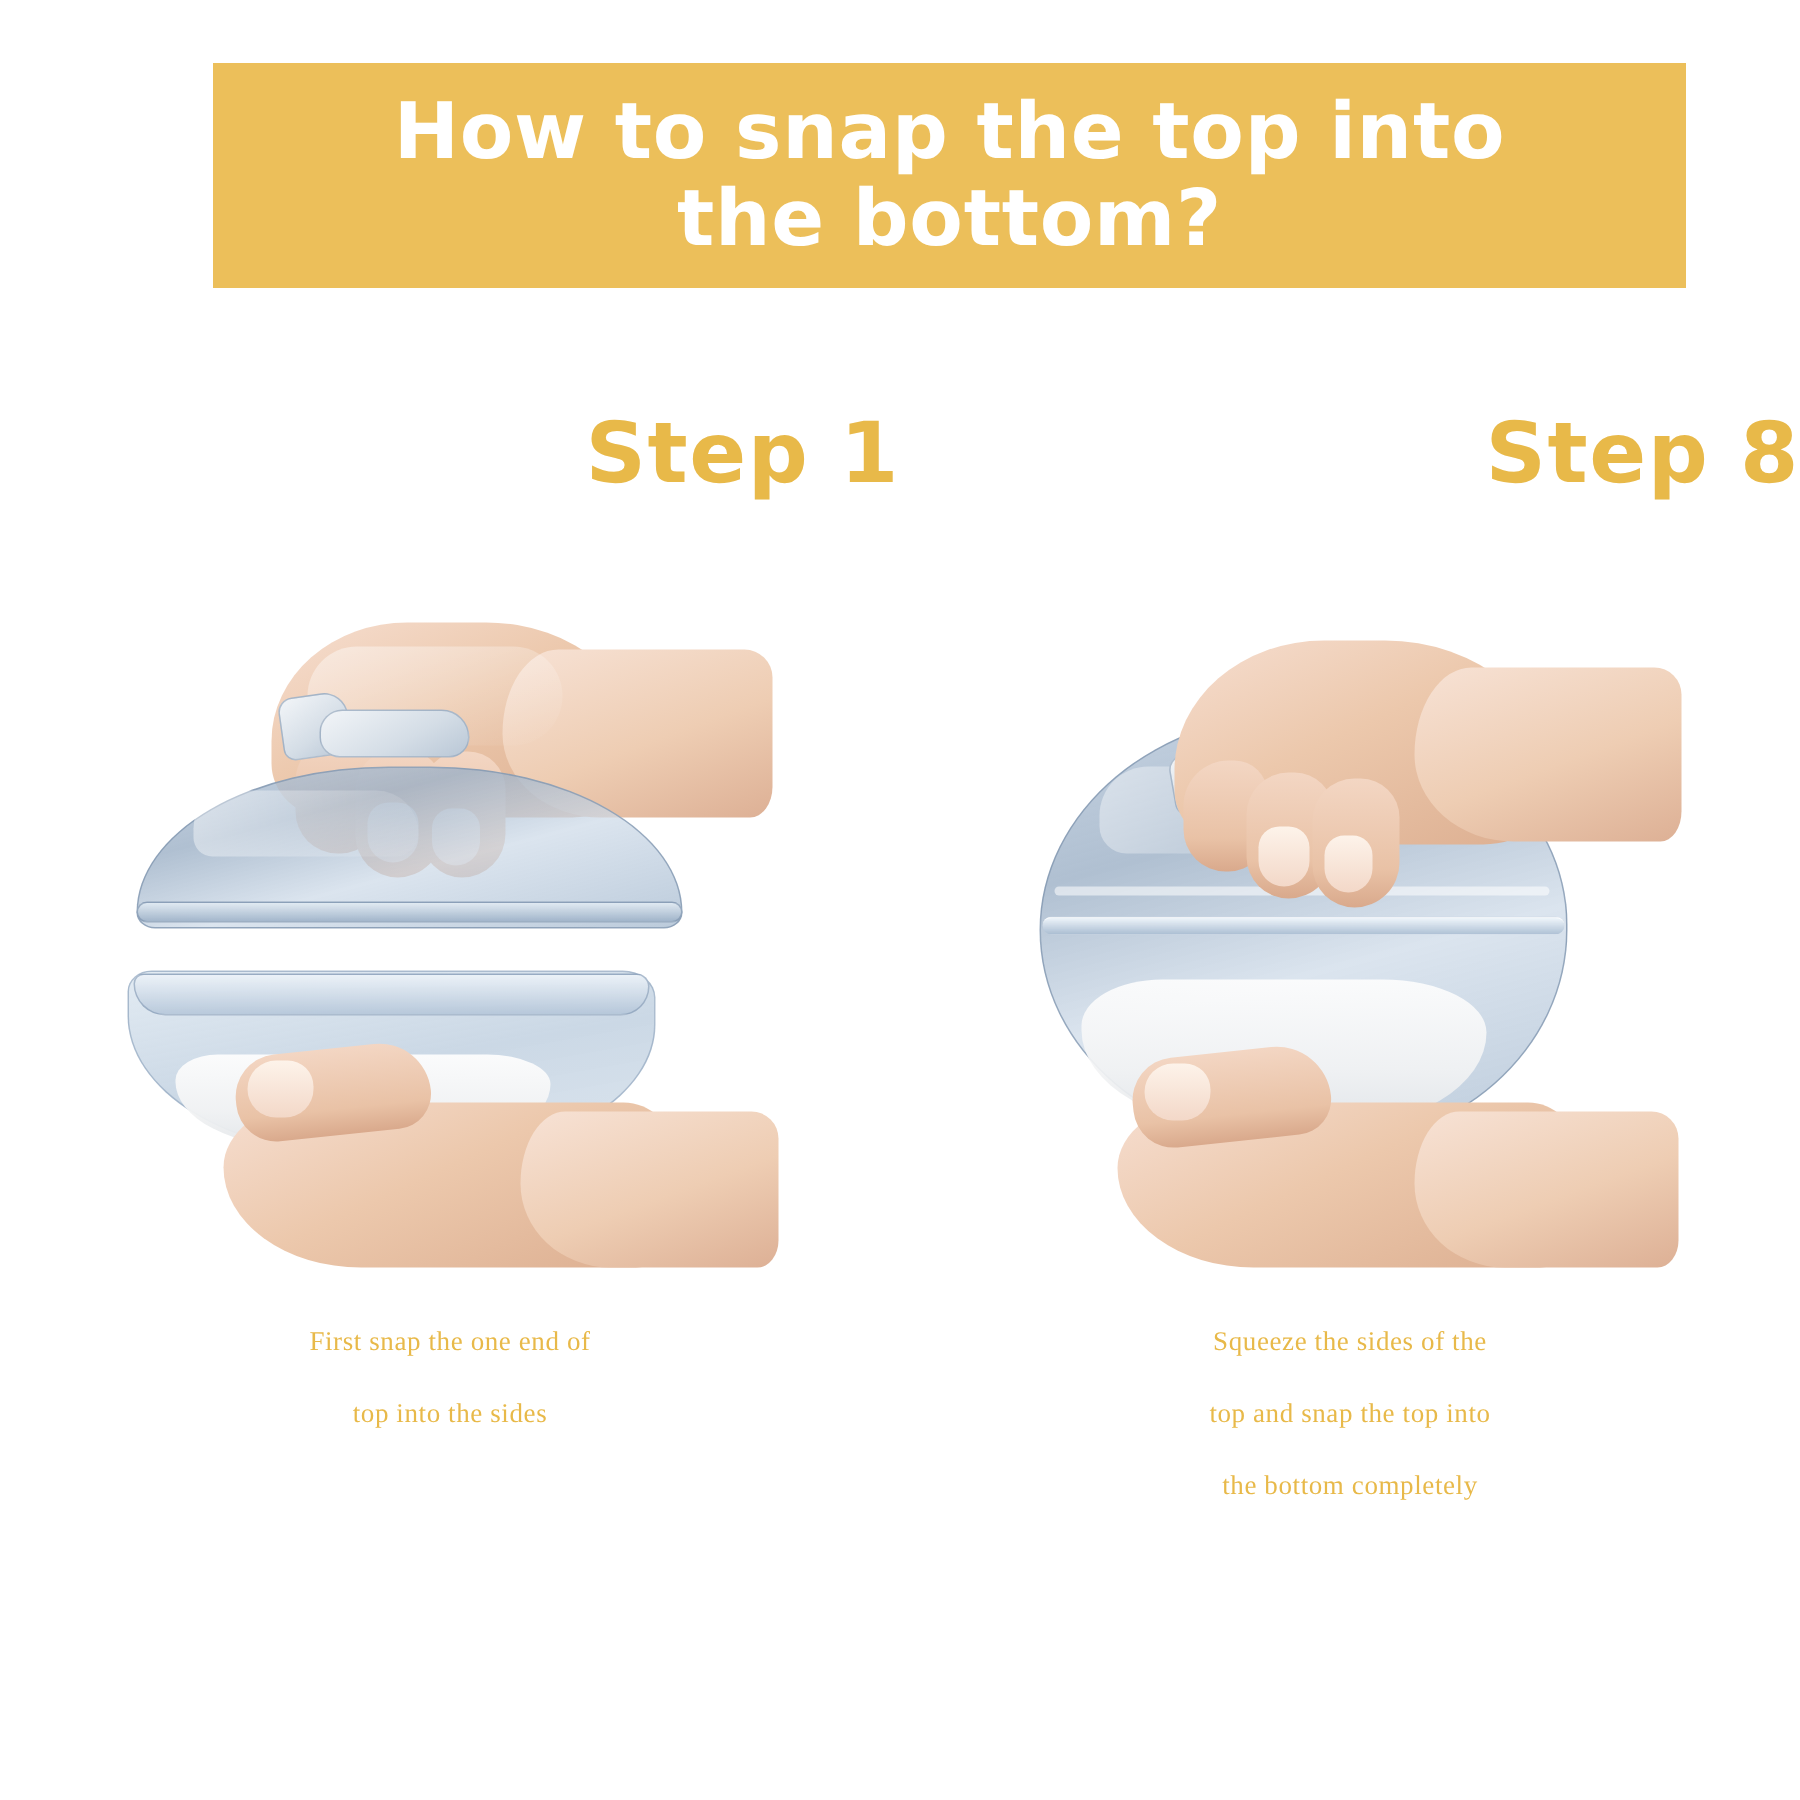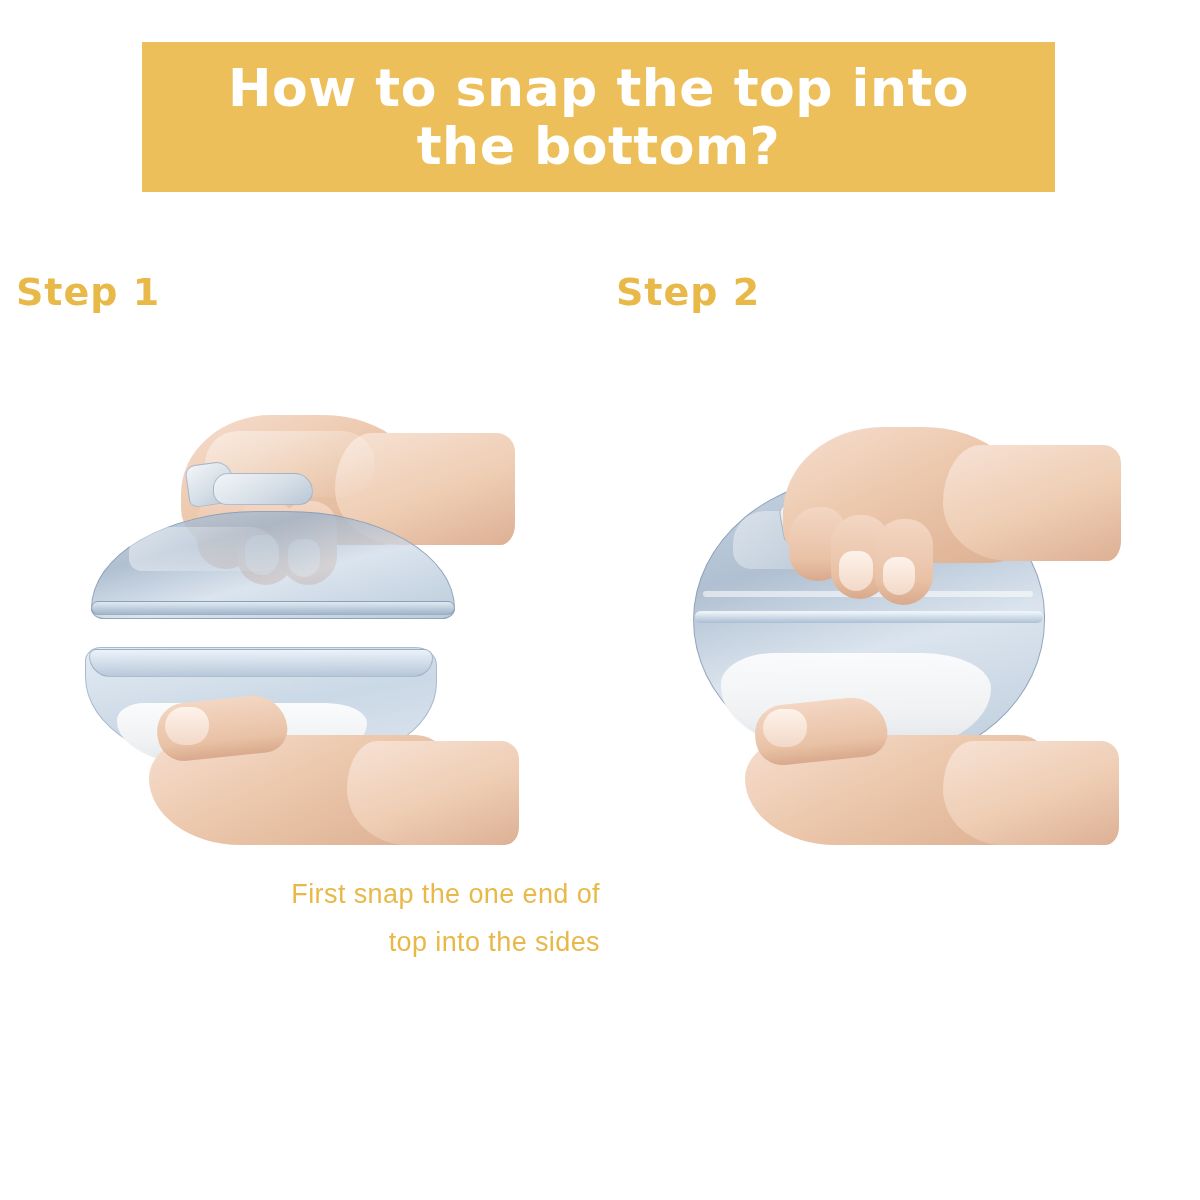--- a/index.html
+++ b/index.html
@@ -18,21 +18,21 @@
     width: 1200px;
     height: 1200px;
     background: #ffffff;
   }
 
   
   .banner {
     position: absolute;
     left: 142px;
     top: 42px;
-    width: 913px;
+    width: 982px;
     height: 150px;
     background: #ecbf5a;
     display: flex;
     align-items: center;
     justify-content: center;
   }
   .banner-title {
     color: #ffffff;
     font-family: "DejaVu Sans", "Liberation Sans", sans-serif;
     font-size: 52px;
@@ -57,27 +57,26 @@
     position: relative;
     width: 50%;
     height: 100%;
   }
 
   .step-label {
     position: absolute;
     top: 0;
     left: 0;
     width: 100%;
-    text-align: left;
+    text-align: right;
     color: #e8b949;
-    font-size: 38px;
+    font-size: 56px;
     font-weight: 700;
     letter-spacing: 1px;
     font-family: "DejaVu Sans", "Liberation Sans", sans-serif;
-    padding-left: 16px;
   }
 
   
   .photo {
     position: absolute;
     top: 145px;
     left: 0;
     width: 100%;
     height: 430px;
   }
@@ -160,27 +159,27 @@
     border-right: 12px solid transparent;
     border-top: 30px solid #ee1b22;
   }
 
   
   .caption {
     position: absolute;
     top: 600px;
     left: 0;
     width: 100%;
-    text-align: right;
+    text-align: center;
     color: #e8b949;
-    font-size: 27px;
+    font-size: 18px;
     line-height: 48px;
     font-weight: 400;
     letter-spacing: 0.4px;
-    font-family: Liberation Sans, sans-serif;
+    font-family: Liberation Serif, serif;
   }
   .caption-line { display: block; }
 </style>
 </head>
 <body>
 
 <div class="page">
 
   <div class="banner">
     <div class="banner-title">How to snap the top into
@@ -235,21 +234,21 @@
       </div>
 
       <div class="caption">
         <span class="caption-line">First snap the one end of</span>
         <span class="caption-line">top into the sides</span>
       </div>
     </div>
 
     <div class="step-col">
 
-      <div class="step-label">Step 2</div>
+      <div class="step-label">Step 8</div>
 
       <div class="photo">
         <div class="stage">
 
           <div class="shape plastic" style="left:8px; top:60px; width:352px; height:290px; border-radius:180px 175px 170px 176px / 150px 146px 150px 150px;"></div>
 
           <div class="shape" style="left:10px; top:196px; width:348px; height:12px; border-radius:8px; background:linear-gradient(180deg, rgba(240,246,251,0.95), rgba(166,186,208,0.85)); border-top:1px solid rgba(255,255,255,0.8);"></div>
           <div class="shape" style="left:18px; top:176px; width:330px; height:6px; border-radius:6px; background:rgba(255,255,255,0.55);"></div>
 
           <div class="shape gloss" style="left:48px; top:96px; width:170px; height:58px; border-radius:90px 100px 60px 50px; opacity:0.5;"></div>
@@ -268,16 +267,21 @@
           <div class="shape nail" style="left:198px; top:142px; width:32px; height:38px; border-radius:18px 18px 22px 22px;"></div>
 
           <div class="shape hand" style="left:60px; top:320px; width:306px; height:110px; border-radius:74px 40px 30px 112px / 54px 40px 36px 82px;"></div>
           <div class="shape hand-soft" style="left:258px; top:326px; width:176px; height:104px; border-radius:30px 18px 14px 60px / 48px 18px 18px 56px;"></div>
           <div class="shape finger" style="left:70px; top:286px; width:132px; height:60px; border-radius:36px 46px 30px 34px; transform:rotate(-6deg);"></div>
           <div class="shape nail" style="left:78px; top:294px; width:44px; height:38px; border-radius:22px 20px 22px 22px;"></div>
 
         </div>
       </div>
 
+      <div class="caption">
+        <span class="caption-line">Squeeze the sides of the</span>
+        <span class="caption-line">top and snap the top into</span>
+        <span class="caption-line">the bottom completely</span>
+      </div>
     </div>
 
   </div>
 </div>
 
 </body></html>

